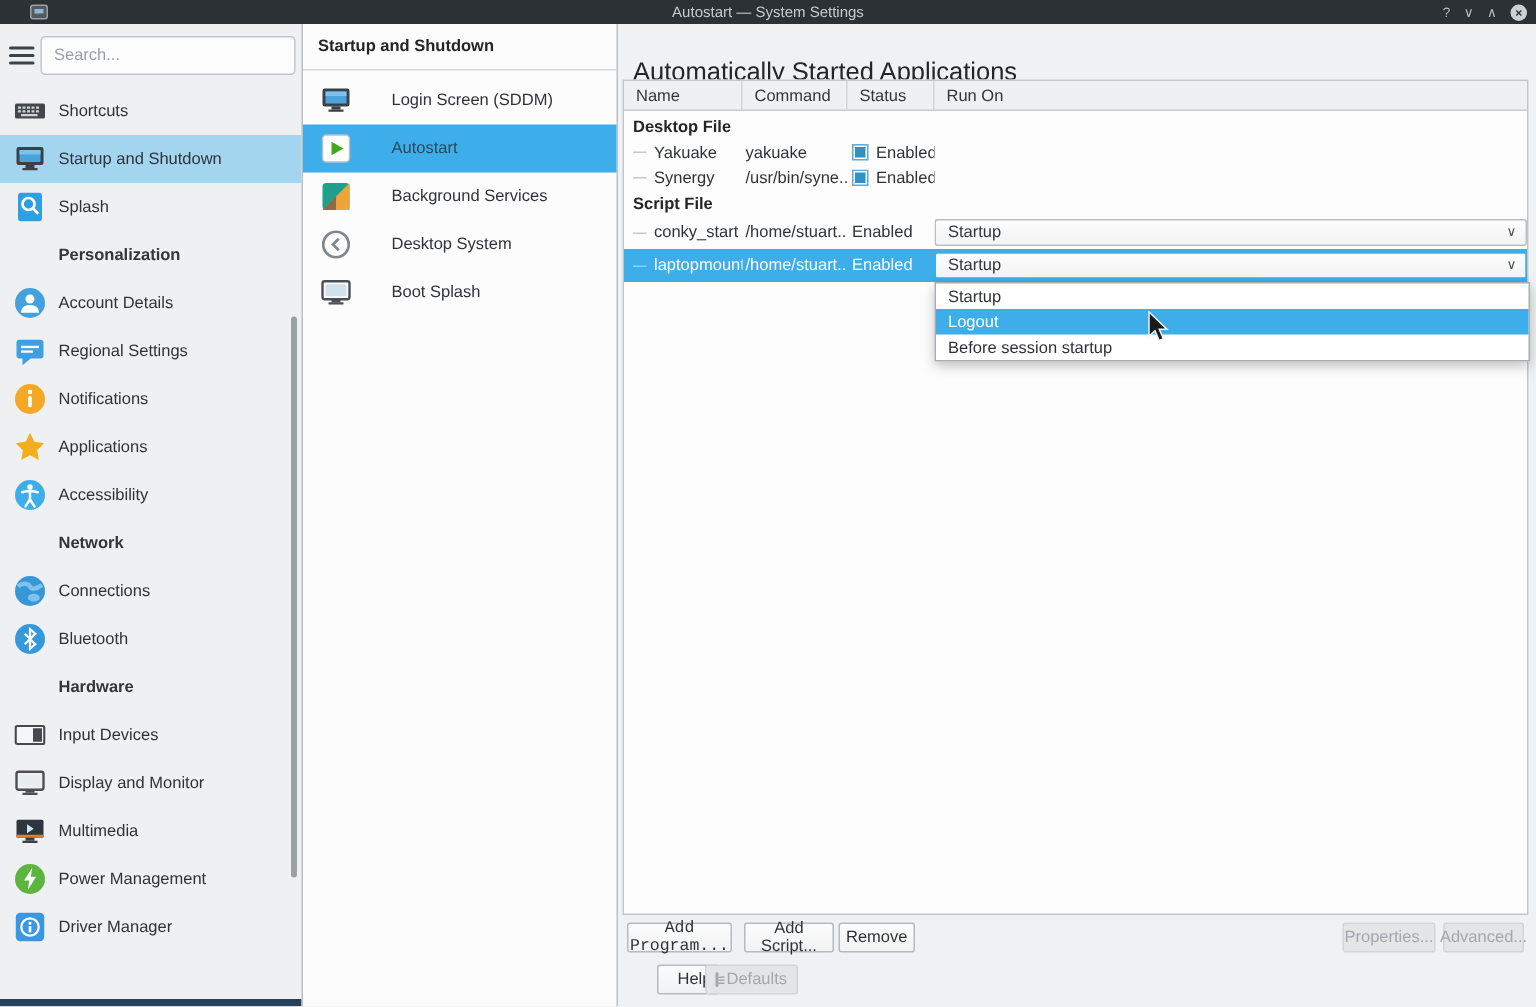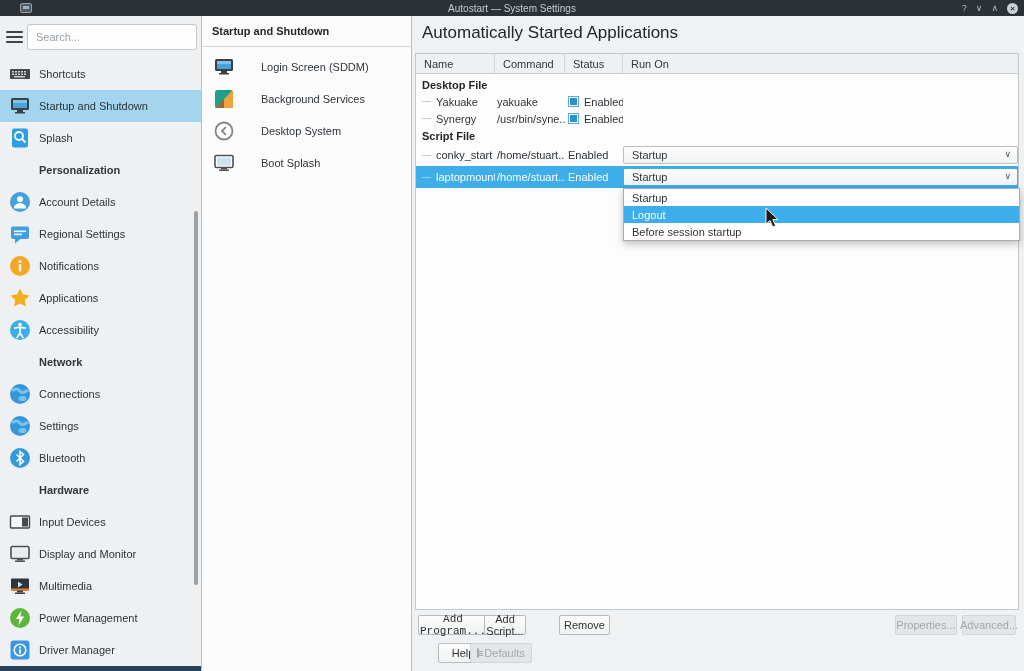--- a/index.html
+++ b/index.html
@@ -34,21 +34,21 @@
 
   
   .subpanel { width:210px; background:#fcfcfc; border-right:1px solid #b9bfc3; flex:0 0 210px; }
   .sub-header { height:31px; display:flex; align-items:center; padding-left:10px; font-weight:bold; color:#232629; border-bottom:1px solid #d4d8db; }
   .sub-items { margin-top:4px; }
   .sub-item { height:32px; display:flex; align-items:center; padding-left:10px; gap:25px; cursor:default; }
   .sub-item.sel { background:#3daee9; color:#2a4a5c; }
 
   
   .main { flex:1; position:relative; background:#f0f1f2; }
-  .main-title { position:absolute; left:10px; top:7px; font-size:17px; color:#232629; }
+  .main-title { position:absolute; left:10px; top:22px; font-size:17px; color:#232629; }
   .tableframe { position:absolute; left:3px; top:37px; width:604px; height:557px; border:1px solid #c1c6ca; background:#fdfdfd; }
   .thead { display:flex; height:20px; background:#eff0f1; border-bottom:1px solid #c6cbce; }
   .th { display:flex; align-items:center; padding-left:8px; color:#31363b; border-right:1px solid #d2d6d9; }
   .th:last-child { border-right:none; }
   .col-name { width:79px; } .col-cmd { width:70px; } .col-status { width:58px; } .col-run { flex:1; }
   .spacer2 { height:2px; }
   .trow { display:flex; align-items:center; height:17px; }
   .trow.combo-row { height:22px; }
   .trow.grp { font-weight:bold; color:#232629; }
   .trow.grp .cell { padding-left:6px; }
@@ -220,30 +220,20 @@
         <span class="ic">
           <svg width="22" height="22" viewBox="0 0 22 22">
               <circle cx="11" cy="11" r="10" fill="#3696d8"></circle>
               <path d="M3 8c3-3 7-2 8 0s4 2 8-1" stroke="#7cc4ec" stroke-width="3" fill="none"></path>
               <ellipse cx="13.5" cy="15.5" rx="4" ry="2.6" fill="#7cc4ec"></ellipse>
             </svg>
         </span>
         <span>Connections</span>
       </div>
 
-      <div class="side-item">
-        <span class="ic">
-          <svg width="22" height="22" viewBox="0 0 22 22">
-              <circle cx="11" cy="11" r="10" fill="#3696d8"></circle>
-              <path d="M3 8c3-3 7-2 8 0s4 2 8-1" stroke="#7cc4ec" stroke-width="3" fill="none"></path>
-              <ellipse cx="13.5" cy="15.5" rx="4" ry="2.6" fill="#7cc4ec"></ellipse>
-            </svg>
-        </span>
-        <span>Settings</span>
-      </div>
 
       <div class="side-item">
         <span class="ic">
           <svg width="22" height="22" viewBox="0 0 22 22">
               <circle cx="11" cy="11" r="10" fill="#3498db"></circle>
               <path d="M7.5 7.5L14.5 14.5 11 17.5V4.5l3.5 3L7.5 14.5" stroke="#fff" stroke-width="1.5" fill="none"></path>
             </svg>
         </span>
         <span>Bluetooth</span>
       </div>
@@ -321,20 +311,29 @@
                 <rect x="2" y="3" width="18" height="12" rx="1.5" fill="#3b4045"></rect>
                 <rect x="4" y="5" width="14" height="8" fill="#4aa3dd"></rect>
                 <rect x="4" y="5" width="14" height="3" fill="#7cc2ea"></rect>
                 <rect x="8" y="15" width="6" height="2" fill="#3b4045"></rect>
                 <rect x="6" y="17" width="10" height="1.5" fill="#3b4045"></rect>
               </svg>
           </span>
           <span>Login Screen (SDDM)</span>
         </div>
 
+        <div class="sub-item sel">
+          <span class="ic">
+            <svg width="22" height="22" viewBox="0 0 22 22">
+                <rect x="2" y="2" width="18" height="18" rx="2.5" fill="#fdfdfd" stroke="#b9bec3"></rect>
+                <polygon points="8,6.5 16,11 8,15.5" fill="#44a81e"></polygon>
+              </svg>
+          </span>
+          <span>Autostart</span>
+        </div>
 
         <div class="sub-item">
           <span class="ic">
             <svg width="22" height="22" viewBox="0 0 22 22">
                 <rect x="2" y="2" width="18" height="18" rx="2.5" fill="#1fa08c"></rect>
                 <path d="M2 20 L20 2 L20 20 Z" fill="#f0a33a"></path>
                 <path d="M2 20 L11 11 L11 20 Z" fill="#3b4045" opacity=".55"></path>
               </svg>
           </span>
           <span>Background Services</span>
@@ -446,21 +445,21 @@
         </div>
 
         <div class="popup">
           <div class="popup-item">Startup</div>
           <div class="popup-item hl">Logout</div>
           <div class="popup-item">Before session startup</div>
         </div>
       </div>
 
       <button class="btn" style="left:6px; top:599px; width:70px;font-family:Liberation Mono, monospace;">Add Program...</button>
-      <button class="btn" style="left:72px; top:599px; width:42px;">Add Script...</button>
+      <button class="btn" style="left:84px; top:599px; width:60px;">Add Script...</button>
       <button class="btn" style="left:147px; top:599px; width:51px;">Remove</button>
       <button class="btn disabled" style="left:483px; top:599px; width:62px;">Properties...</button>
       <button class="btn disabled" style="left:550px; top:599px; width:54px;">Advanced...</button>
 
       <button class="btn" style="left:26px; top:627px; width:42px;">
         <span class="bicon helpgrid">
             <b></b>
             <b></b>
             <b></b>
             <b></b>

